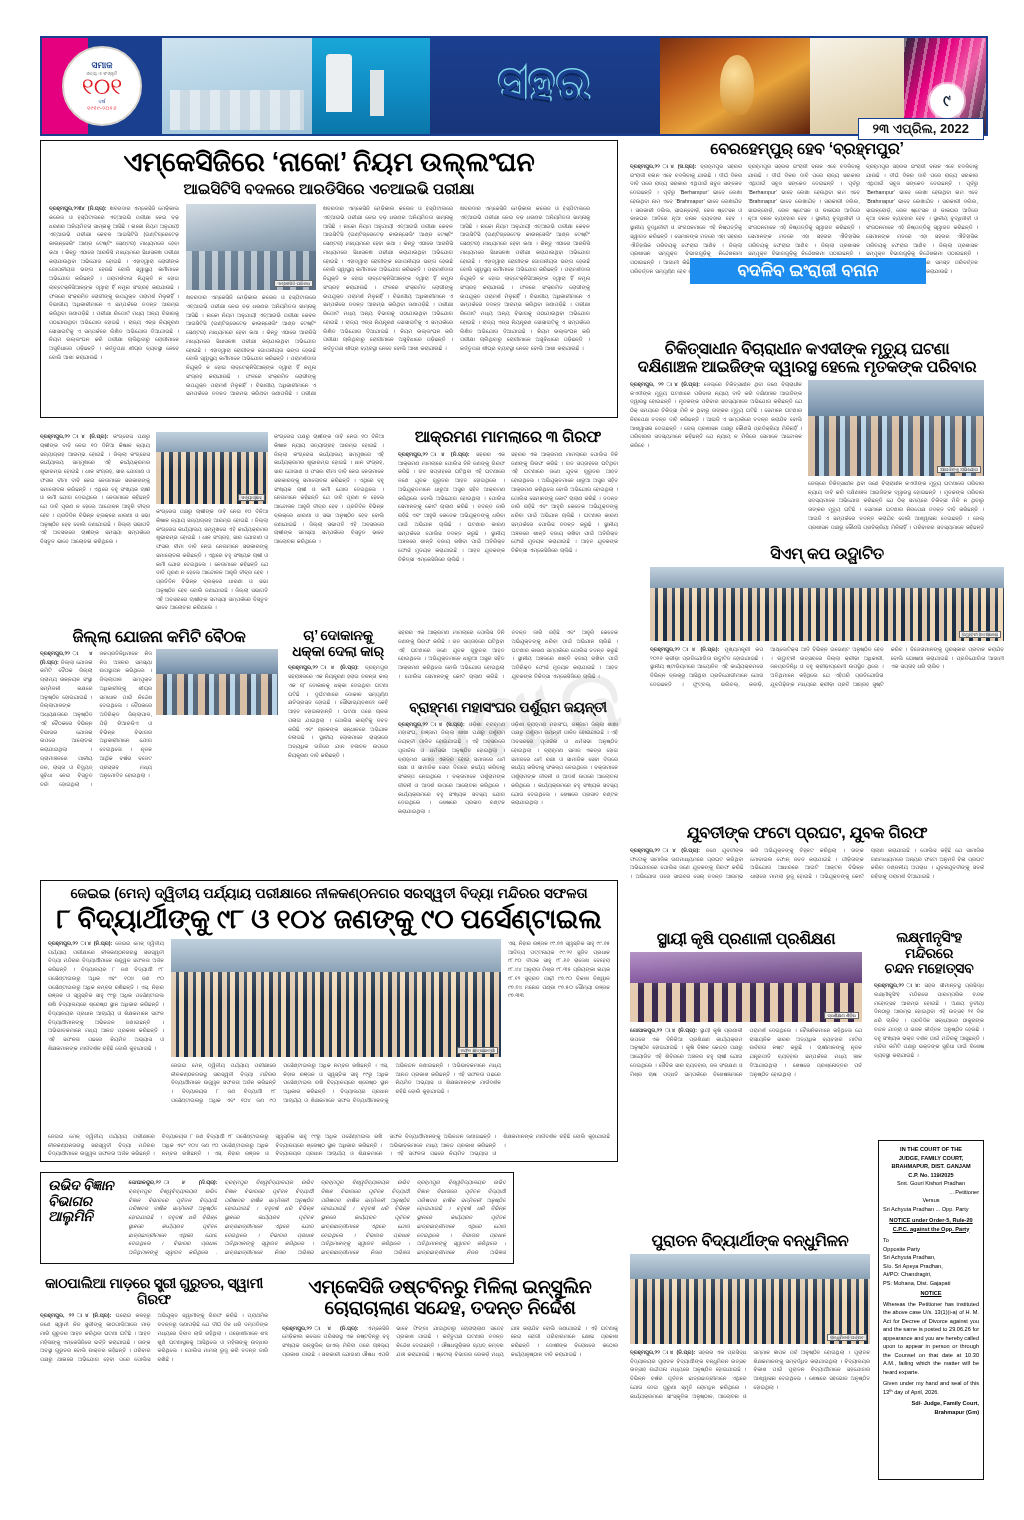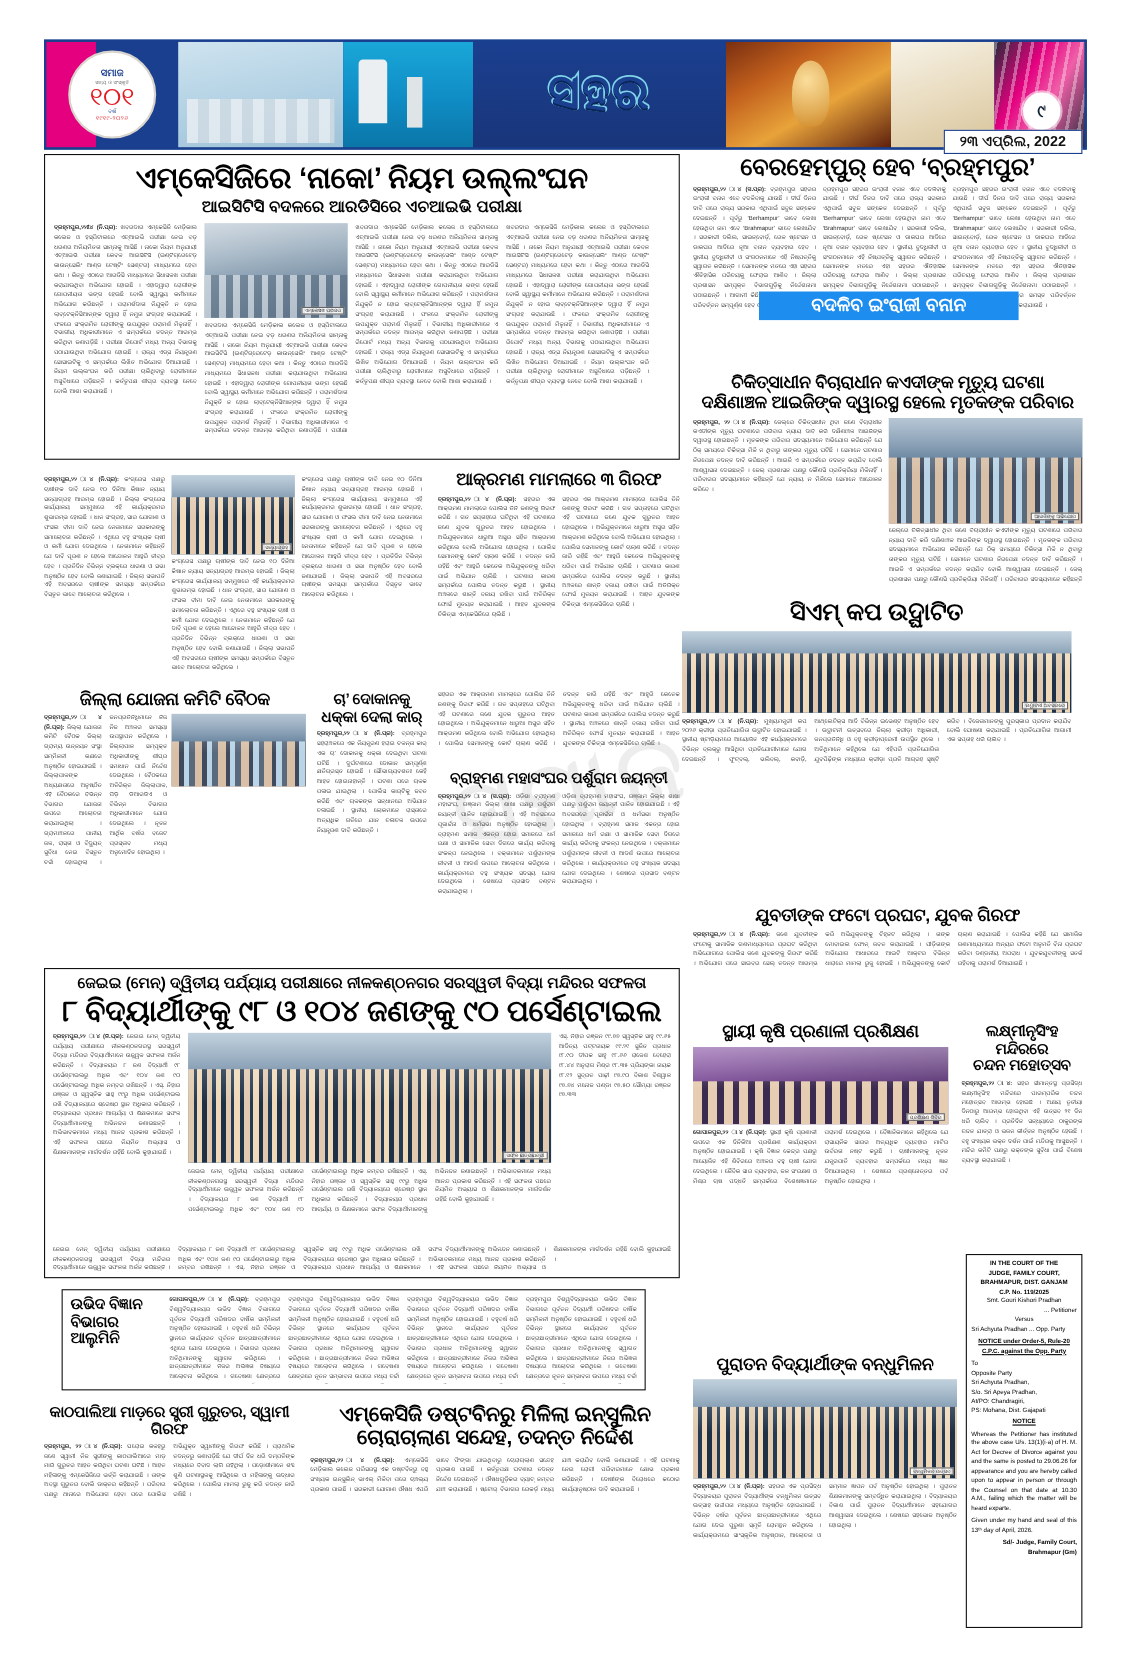--- a/index.html
+++ b/index.html
@@ -39,21 +39,21 @@
   .pagebadge{position:absolute;right:22px;top:46px;width:34px;height:34px;border-radius:50%;
     background:#fff;display:flex;align-items:center;justify-content:center;font-size:16px;color:#123;font-weight:bold;
     box-shadow:0 0 0 2px rgba(255,255,255,.55);}
   .datebox{position:absolute;right:40px;top:118px;background:#fff;border:1px solid #1b3f8f;
     padding:2px 14px;font-size:13px;color:#111;font-weight:bold;}
 
   
   .box{position:absolute;border:1px solid #111;box-sizing:border-box;background:#fff;}
   .hl{font-weight:bold;color:#000;text-align:center;line-height:1.12;letter-spacing:-.3px;}
   .h-xl{font-size:27px;}
-  .h-lg{font-size:22px;}
+  .h-lg{font-size:16px;}
   .h-md{font-size:19px;}
   .h-sm{font-size:16px;}
   .h-xs{font-size:14px;}
   .sub{font-size:15px;font-weight:bold;text-align:center;}
   .txt{font-size:5.4px;color:#2b2b2b;line-height:1.62;text-align:justify;
     column-gap:7px;overflow:hidden;word-spacing:.5px;}
   .photo{background:linear-gradient(160deg,#b9c7d3 0%,#8fa4b6 45%,#6d8298 100%);position:relative;overflow:hidden;}
   .photo:before{content:"";position:absolute;left:0;right:0;bottom:0;height:46%;
     background:repeating-linear-gradient(90deg,rgba(255,255,255,.45) 0 6px,rgba(30,50,70,.25) 6px 13px);}
   .photo:after{content:"";position:absolute;left:0;right:0;top:0;height:54%;
@@ -221,21 +221,21 @@
         <span style="font-weight:bold;">ବ୍ରହ୍ମପୁର,୨୨ ା୪ (ସ.ପ୍ର):</span>
         <span>ଓଡ଼ିଶା ବ୍ରାହ୍ମଣ ମହାସଂଘ, ଗଞ୍ଜାମ ଜିଲ୍ଲା ଶାଖା ପକ୍ଷରୁ ପର୍ଶୁରାମ ଜୟନ୍ତୀ ପାଳିତ ହୋଇଯାଇଛି । ଏହି ଅବସରରେ ପୂଜାର୍ଚ୍ଚନା ଓ ଧର୍ମସଭା ଅନୁଷ୍ଠିତ ହୋଇଥିଲା । ବ୍ରାହ୍ମଣ ସମାଜ ଏକତ୍ର ହୋଇ ସମାଜରେ ଧର୍ମ ରକ୍ଷା ଓ ସାମାଜିକ ସେବା ଦିଗରେ କାର୍ଯ୍ୟ କରିବାକୁ ସଂକଳ୍ପ ନେଇଥିଲେ । ବକ୍ତାମାନେ ପର୍ଶୁରାମଙ୍କ ଜୀବନୀ ଓ ଆଦର୍ଶ ଉପରେ ଆଲୋଚନା କରିଥିଲେ । କାର୍ଯ୍ୟକ୍ରମରେ ବହୁ ସଂଖ୍ୟକ ସଦସ୍ୟ ଯୋଗ ଦେଇଥିଲେ । ଶେଷରେ ପ୍ରସାଦ ବଣ୍ଟନ କରାଯାଇଥିଲା ।</span>
       </div>
       <div class="txt" style="width:107px;height:160px;">ଓଡ଼ିଶା ବ୍ରାହ୍ମଣ ମହାସଂଘ, ଗଞ୍ଜାମ ଜିଲ୍ଲା ଶାଖା ପକ୍ଷରୁ ପର୍ଶୁରାମ ଜୟନ୍ତୀ ପାଳିତ ହୋଇଯାଇଛି । ଏହି ଅବସରରେ ପୂଜାର୍ଚ୍ଚନା ଓ ଧର୍ମସଭା ଅନୁଷ୍ଠିତ ହୋଇଥିଲା । ବ୍ରାହ୍ମଣ ସମାଜ ଏକତ୍ର ହୋଇ ସମାଜରେ ଧର୍ମ ରକ୍ଷା ଓ ସାମାଜିକ ସେବା ଦିଗରେ କାର୍ଯ୍ୟ କରିବାକୁ ସଂକଳ୍ପ ନେଇଥିଲେ । ବକ୍ତାମାନେ ପର୍ଶୁରାମଙ୍କ ଜୀବନୀ ଓ ଆଦର୍ଶ ଉପରେ ଆଲୋଚନା କରିଥିଲେ । କାର୍ଯ୍ୟକ୍ରମରେ ବହୁ ସଂଖ୍ୟକ ସଦସ୍ୟ ଯୋଗ ଦେଇଥିଲେ । ଶେଷରେ ପ୍ରସାଦ ବଣ୍ଟନ କରାଯାଇଥିଲା ।</div>
     </div>
   </div>
   <div style="position:absolute;left:398px;top:628px;width:220px;">
     <div class="txt" style="height:62px;column-count:2;">ସହରର ଏକ ଆକ୍ରମଣ ମାମଲାରେ ପୋଲିସ ତିନି ଜଣଙ୍କୁ ଗିରଫ କରିଛି । ଗତ ସପ୍ତାହରେ ଘଟିଥିବା ଏହି ଘଟଣାରେ ଜଣେ ଯୁବକ ଗୁରୁତର ଆହତ ହୋଇଥିଲେ । ଅଭିଯୁକ୍ତମାନେ ଧାରୁଆ ଅସ୍ତ୍ର ସହିତ ଆକ୍ରମଣ କରିଥିଲେ ବୋଲି ଅଭିଯୋଗ ହୋଇଥିଲା । ପୋଲିସ ସେମାନଙ୍କୁ କୋର୍ଟ ଚାଲାଣ କରିଛି । ତଦନ୍ତ ଜାରି ରହିଛି ଏବଂ ଆହୁରି କେତେକ ଅଭିଯୁକ୍ତଙ୍କୁ ଧରିବା ପାଇଁ ଅଭିଯାନ ଚାଲିଛି । ଘଟଣାର କାରଣ ସମ୍ପର୍କରେ ପୋଲିସ ତଦନ୍ତ କରୁଛି । ସ୍ଥାନୀୟ ଅଞ୍ଚଳରେ ଶାନ୍ତି ବଜାୟ ରଖିବା ପାଇଁ ଅତିରିକ୍ତ ଫୋର୍ସ ମୁତୟନ କରାଯାଇଛି । ଆହତ ଯୁବକଙ୍କ ଚିକିତ୍ସା ଏମ୍‌କେସିଜିରେ ଚାଲିଛି ।</div>
   </div>
 
-  <div style="position:absolute;left:620px;top:545px;width:354px;">
+  <div style="position:absolute;left:650px;top:545px;width:354px;">
     <div class="hl h-lg">ସିଏମ୍ କପ ଉଦ୍ଘାଟିତ</div>
     <div class="photo ph-group" style="width:354px;height:74px;margin-top:4px;">
       <div class="cap-tag">ଉଦ୍ଘାଟନୀ ଅବସରରେ</div>
     </div>
     <div class="txt" style="margin-top:4px;height:172px;column-count:3;">
       <span style="font-weight:bold;">ବ୍ରହ୍ମପୁର,୨୨ ା୪ (ନି.ପ୍ର):</span>
       <span>ମୁଖ୍ୟମନ୍ତ୍ରୀ କପ ୨୦୨୬ କ୍ରୀଡ଼ା ପ୍ରତିଯୋଗିତା ଉଦ୍ଘାଟିତ ହୋଇଯାଇଛି । ସ୍ଥାନୀୟ ଷ୍ଟାଡ଼ିୟମରେ ଆୟୋଜିତ ଏହି କାର୍ଯ୍ୟକ୍ରମରେ ବିଭିନ୍ନ ବ୍ଲକ୍‌ରୁ ଆସିଥିବା ପ୍ରତିଯୋଗୀମାନେ ଯୋଗ ଦେଇଛନ୍ତି । ଫୁଟ୍‌ବଲ୍‌, ଭଲିବଲ୍‌, କବାଡ଼ି, ଆଥ୍‌ଲେଟିକ୍ସ ଆଦି ବିଭିନ୍ନ ଇଭେଣ୍ଟ ଅନୁଷ୍ଠିତ ହେବ । ଉଦ୍ଘାଟନୀ ଉତ୍ସବରେ ଜିଲ୍ଲା କ୍ରୀଡ଼ା ଅଧିକାରୀ, ଜନପ୍ରତିନିଧି ଓ ବହୁ କ୍ରୀଡ଼ାପ୍ରେମୀ ଉପସ୍ଥିତ ଥିଲେ । ଅତିଥିମାନେ କହିଥିଲେ ଯେ ଏହିପରି ପ୍ରତିଯୋଗିତା ଯୁବପିଢ଼ିଙ୍କ ମଧ୍ୟରେ କ୍ରୀଡ଼ା ପ୍ରତି ଆଗ୍ରହ ସୃଷ୍ଟି କରିବ । ବିଜେତାମାନଙ୍କୁ ପୁରସ୍କାର ପ୍ରଦାନ କରାଯିବ ବୋଲି ଘୋଷଣା କରାଯାଇଛି । ପ୍ରତିଯୋଗିତା ଆଗାମୀ ଏକ ସପ୍ତାହ ଧରି ଚାଲିବ ।</span>
     </div>
   </div>
 
@@ -285,21 +285,21 @@
 
   <div style="position:absolute;left:874px;top:930px;width:110px;">
     <div class="hl h-xs">ଲକ୍ଷ୍ମୀନୃସିଂହ ମନ୍ଦିରରେ</div>
     <div class="hl h-xs">ଚନ୍ଦନ ମହୋତ୍ସବ</div>
     <div class="txt" style="margin-top:4px;height:196px;">
       <span style="font-weight:bold;">ବ୍ରହ୍ମପୁର,୨୨ ା୪:</span>
       <span>ସହର ସୀମାନ୍ତସ୍ଥ ପ୍ରସିଦ୍ଧ ଲକ୍ଷ୍ମୀନୃସିଂହ ମନ୍ଦିରରେ ପାରମ୍ପରିକ ଚନ୍ଦନ ମହୋତ୍ସବ ଆରମ୍ଭ ହୋଇଛି । ଅକ୍ଷୟ ତୃତୀୟା ଦିନଠାରୁ ଆରମ୍ଭ ହୋଇଥିବା ଏହି ଉତ୍ସବ ୨୧ ଦିନ ଧରି ଚାଲିବ । ପ୍ରତିଦିନ ସନ୍ଧ୍ୟାରେ ଠାକୁରଙ୍କ ଚନ୍ଦନ ଯାତ୍ରା ଓ ଭଜନ କୀର୍ତ୍ତନ ଅନୁଷ୍ଠିତ ହେଉଛି । ବହୁ ସଂଖ୍ୟକ ଭକ୍ତ ଦର୍ଶନ ପାଇଁ ମନ୍ଦିରକୁ ଆସୁଛନ୍ତି । ମନ୍ଦିର କମିଟି ପକ୍ଷରୁ ଭକ୍ତଙ୍କ ସୁବିଧା ପାଇଁ ବିଶେଷ ବ୍ୟବସ୍ଥା କରାଯାଇଛି ।</span>
     </div>
   </div>
 
-  <div class="box" style="left:56px;top:1172px;width:531px;height:92px;padding:5px 7px;">
+  <div class="box" style="left:40px;top:1172px;width:474px;height:92px;padding:5px 7px;font-style:italic;">
     <div style="display:flex;gap:7px;">
       <div style="width:92px;">
         <div class="hl h-xs" style="text-align:left;">ଉଭିଦ ବିଜ୍ଞାନ</div>
         <div class="hl h-xs" style="text-align:left;">ବିଭାଗର</div>
         <div class="hl h-xs" style="text-align:left;">ଆଲୁମିନି</div>
       </div>
       <div class="txt" style="width:112px;height:80px;">
         <span style="font-weight:bold;">ଗୋପାଳପୁର,୨୨ ା୪ (ନି.ପ୍ର):</span>
         <span>ବ୍ରହ୍ମପୁର ବିଶ୍ୱବିଦ୍ୟାଳୟର ଉଭିଦ ବିଜ୍ଞାନ ବିଭାଗରେ ପୂର୍ବତନ ବିଦ୍ୟାର୍ଥୀ ପରିଷଦର ବାର୍ଷିକ ସମ୍ମିଳନୀ ଅନୁଷ୍ଠିତ ହୋଇଯାଇଛି । ବହୁବର୍ଷ ଧରି ବିଭିନ୍ନ ସ୍ଥାନରେ କାର୍ଯ୍ୟରତ ପୂର୍ବତନ ଛାତ୍ରଛାତ୍ରୀମାନେ ଏଥିରେ ଯୋଗ ଦେଇଥିଲେ । ବିଭାଗର ପ୍ରଧାନ ଅତିଥିମାନଙ୍କୁ ସ୍ୱାଗତ କରିଥିଲେ । ଛାତ୍ରଛାତ୍ରୀମାନେ ନିଜର ଅଭିଜ୍ଞତା ବିଷୟରେ ଆଲୋଚନା କରିଥିଲେ । ଗବେଷଣା କ୍ଷେତ୍ରରେ ନୂତନ ସମ୍ଭାବନା ଉପରେ ମଧ୍ୟ ଚର୍ଚ୍ଚା ହୋଇଥିଲା । ବରିଷ୍ଠ ଅଧ୍ୟାପକମାନେ ବିଭାଗର ବିକାଶ ପାଇଁ ମତ ରଖିଥିଲେ । ସାଂସ୍କୃତିକ କାର୍ଯ୍ୟକ୍ରମ ମଧ୍ୟ ଅନୁଷ୍ଠିତ ହୋଇଥିଲା । ଶେଷରେ ସମସ୍ତେ ମିଳିତ ଭାବେ ଭବିଷ୍ୟତ ଯୋଜନା ପ୍ରସ୍ତୁତ କରିଥିଲେ ।</span>
       </div>

